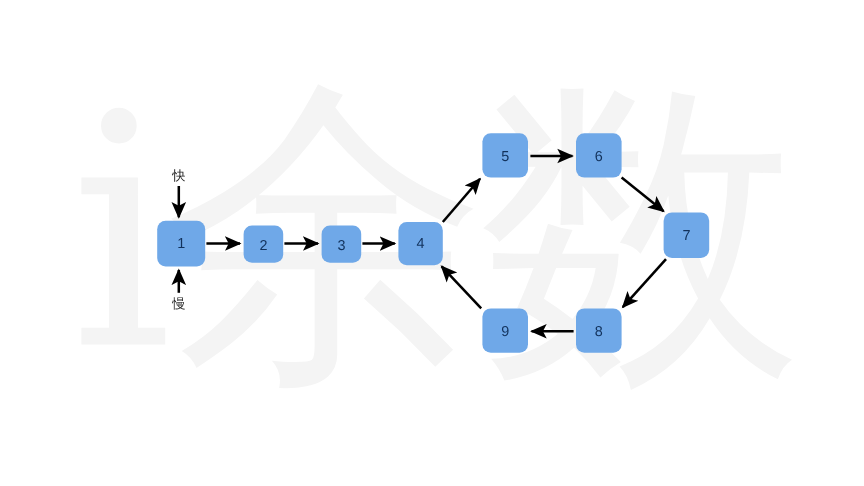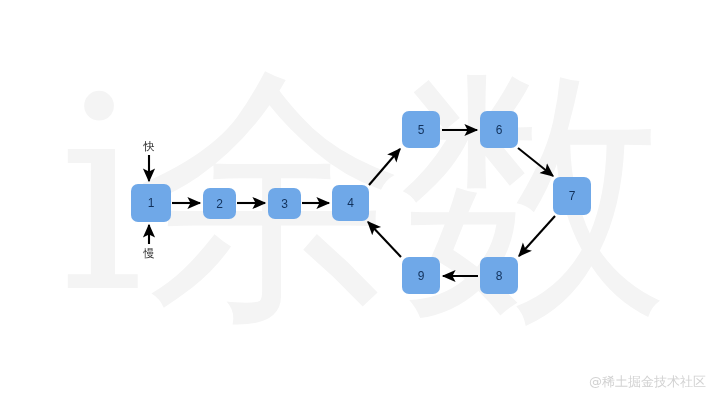--- a/index.html
+++ b/index.html
@@ -172,17 +172,14 @@
   </div>
 
   <div class="caption" style="left:137px; top:139px; width:24px;">
     <span>快</span>
   </div>
 
   <div class="caption" style="left:137px; top:246px; width:24px;">
     <span>慢</span>
   </div>
 
-  <div id="corner-watermark">
-    <span>@稀土掘金技术社区</span>
-  </div>
 
 </div>
 
 </body></html>

